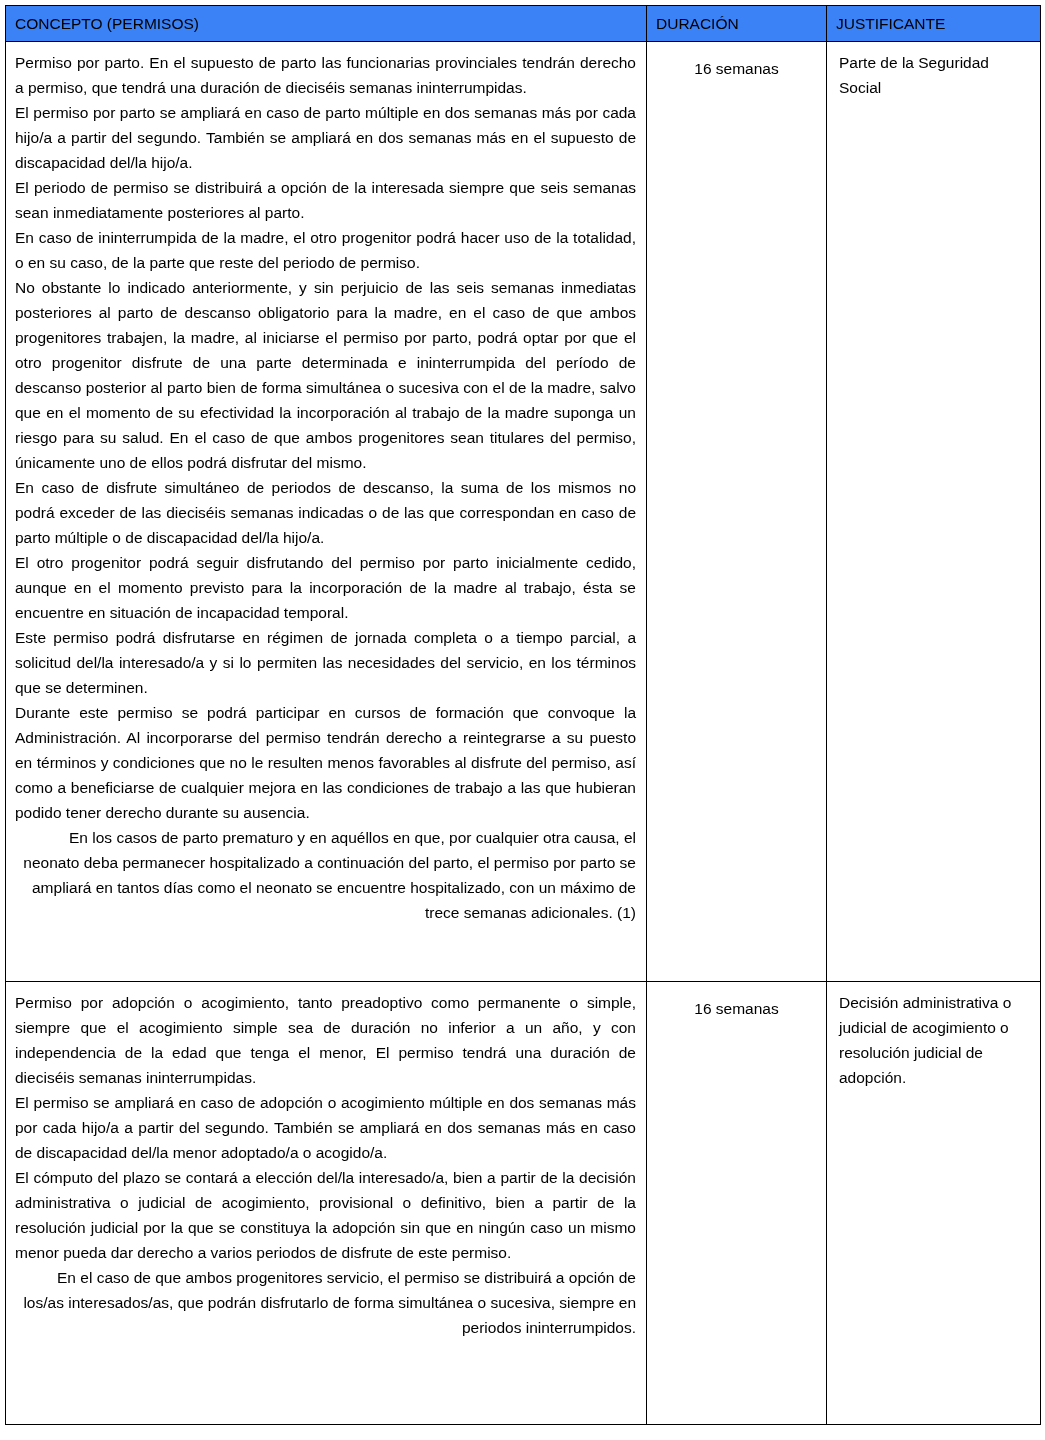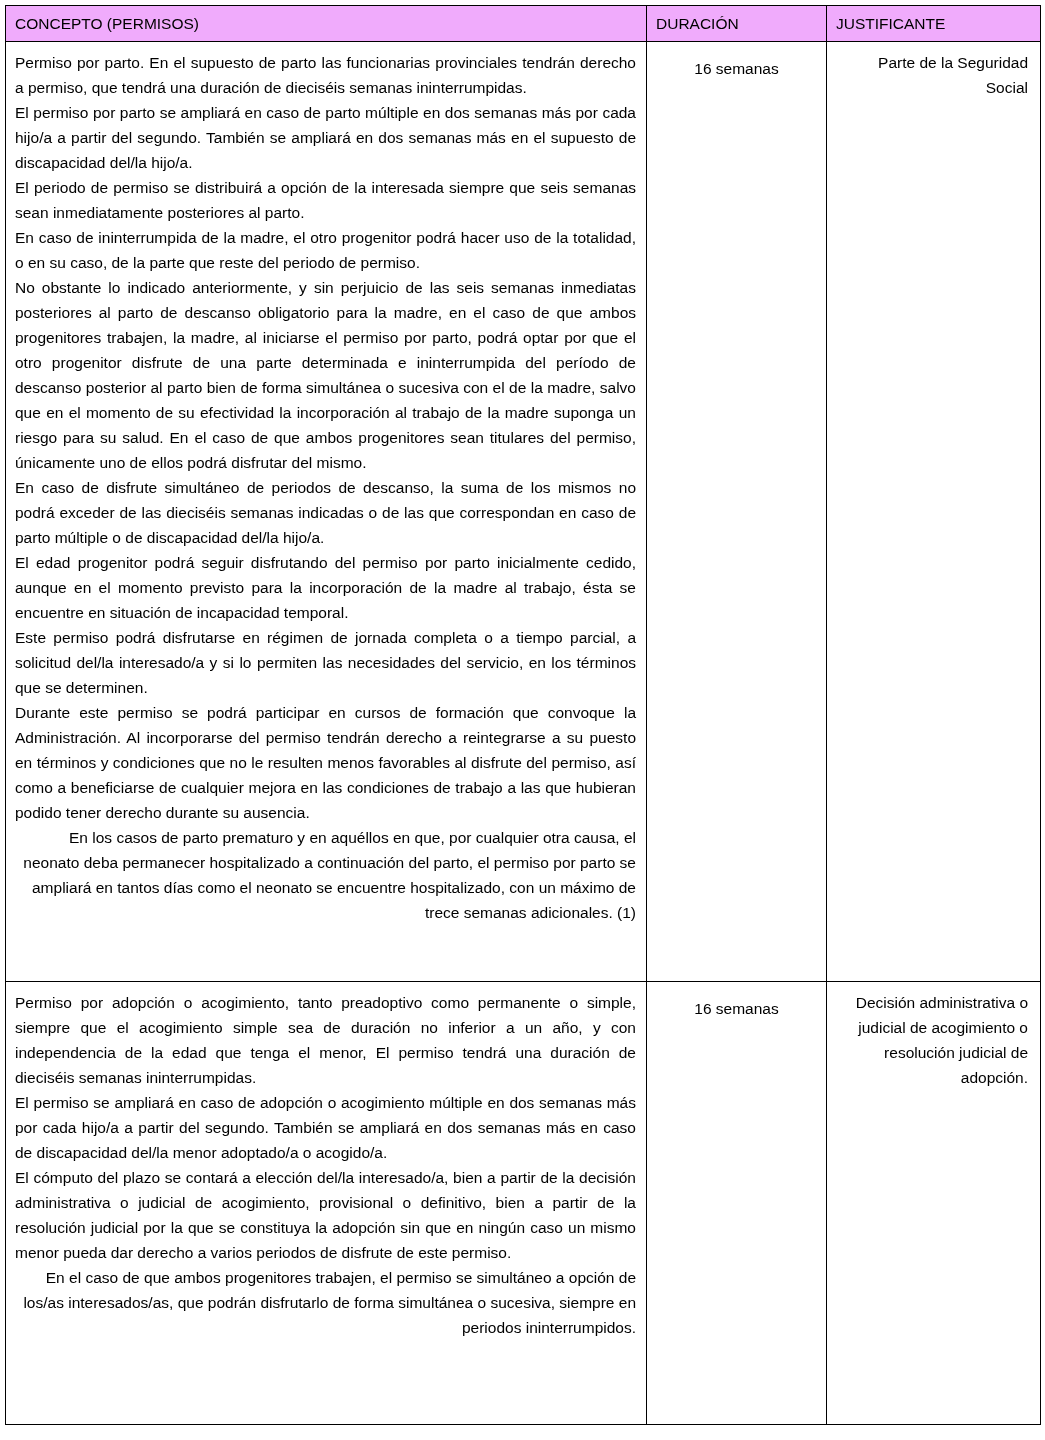--- a/index.html
+++ b/index.html
@@ -28,21 +28,21 @@
     border-collapse: collapse;
     table-layout: fixed;
     border: 1.5px solid #000000;
   }
 
   table.permisos col.c-concepto { width: 641px; }
   table.permisos col.c-duracion { width: 180px; }
   table.permisos col.c-justificante { width: 214px; }
 
   thead th {
-    background: #f0abfc;
+    background: #3b82f6;
     border: 1.5px solid #000000;
     font-weight: normal;
     font-size: 15.5px;
     line-height: 1.25;
     padding: 8px 9px 8px 9px;
     height: 32px;
     box-sizing: border-box;
     vertical-align: middle;
   }
 
@@ -77,21 +77,21 @@
   td.cell-concepto p:last-child {
     text-align: right;
   }
 
   td.cell-duracion {
     text-align: center;
     padding: 14px 6px 10px 6px;
   }
 
   td.cell-justificante {
-    text-align: right;
+    text-align: left;
     padding: 8px 12px 10px 12px;
   }
 
   tr.row-parto td { height: 940px; }
   tr.row-adopcion td { height: 443px; }
 
   
   .nojust-last > p:last-of-type {
     text-align-last: auto;
   }
@@ -119,35 +119,35 @@
     <tbody>
 
       <tr class="row-parto">
         <td class="cell-concepto nojust-last">
             <p>Permiso por parto. En el supuesto de parto las funcionarias provinciales tendrán derecho a  permiso, que tendrá una duración de dieciséis semanas ininterrumpidas.</p>
             <p>El permiso por parto se ampliará en caso de parto múltiple en dos semanas más por cada hijo/a a partir del segundo. También se ampliará en dos semanas más en el supuesto de discapacidad del/la hijo/a.</p>
             <p>El periodo de permiso se distribuirá a opción de la interesada siempre que seis semanas sean inmediatamente posteriores al parto.</p>
             <p>En caso de ininterrumpida de la madre, el otro progenitor podrá hacer uso de la totalidad, o en su caso, de la parte que reste del periodo de permiso.</p>
             <p>No obstante lo indicado anteriormente, y sin perjuicio de las seis semanas inmediatas posteriores al parto de descanso obligatorio para la madre, en el caso de que ambos progenitores trabajen, la madre, al iniciarse el permiso por parto, podrá optar por que el otro progenitor disfrute de una parte determinada e ininterrumpida del período de descanso posterior al parto bien de forma simultánea o sucesiva con el de la madre, salvo que en el momento de su efectividad la incorporación al trabajo de la madre suponga un riesgo para su salud. En el caso de que ambos progenitores sean titulares del permiso, únicamente uno de ellos podrá disfrutar del mismo.</p>
             <p>En caso de disfrute simultáneo de periodos de descanso, la suma de los mismos no podrá exceder de las dieciséis semanas indicadas o de las que correspondan en caso de parto múltiple o de discapacidad del/la hijo/a.</p>
-            <p>El edad progenitor podrá seguir disfrutando del permiso por parto inicialmente cedido, aunque en el momento previsto para la incorporación de la madre al trabajo, ésta se encuentre en situación de incapacidad temporal.</p>
+            <p>El otro progenitor podrá seguir disfrutando del permiso por parto inicialmente cedido, aunque en el momento previsto para la incorporación de la madre al trabajo, ésta se encuentre en situación de incapacidad temporal.</p>
             <p>Este permiso podrá disfrutarse en régimen de jornada completa o a tiempo parcial, a solicitud del/la interesado/a y si lo permiten las necesidades del servicio, en los términos que se determinen.</p>
             <p>Durante este permiso se podrá participar en cursos de formación que convoque la Administración. Al incorporarse del permiso tendrán derecho a reintegrarse a su puesto en términos y condiciones que no le resulten menos favorables al disfrute del permiso, así como a beneficiarse de cualquier mejora en las condiciones de trabajo a las que hubieran podido tener derecho durante su ausencia.</p>
             <p>En los casos de parto prematuro y en aquéllos en que, por cualquier otra causa, el neonato deba permanecer hospitalizado a continuación del parto, el permiso por parto se ampliará en tantos días como el neonato se encuentre hospitalizado, con un  máximo de trece semanas adicionales. (1)</p>
           </td>
         <td class="cell-duracion">16 semanas</td>
         <td class="cell-justificante">Parte de la Seguridad Social</td>
       </tr>
 
       <tr class="row-adopcion">
         <td class="cell-concepto nojust-last">
             <p>Permiso por adopción o acogimiento, tanto preadoptivo como permanente o simple, siempre que el acogimiento simple sea de duración no inferior a un año, y con independencia de la edad que tenga el menor, El permiso tendrá una duración de dieciséis semanas ininterrumpidas.</p>
             <p>El permiso se ampliará en caso de adopción o acogimiento múltiple en dos semanas más por cada hijo/a a partir del segundo. También se ampliará en dos semanas más en caso de discapacidad del/la menor adoptado/a o acogido/a.</p>
             <p>El cómputo del plazo se contará a elección del/la interesado/a, bien a partir de la decisión administrativa o judicial de acogimiento, provisional o definitivo, bien a partir de la resolución judicial por la que se constituya la adopción sin que en ningún caso un mismo menor pueda dar derecho a varios periodos de disfrute de este permiso.</p>
-            <p>En el caso de que ambos progenitores trabajen, el permiso se simultáneo a opción de los/as interesados/as, que podrán disfrutarlo de forma simultánea o sucesiva, siempre en periodos ininterrumpidos.</p>
+            <p>En el caso de que ambos progenitores servicio, el permiso se distribuirá a opción de los/as interesados/as, que podrán disfrutarlo de forma simultánea o sucesiva, siempre en periodos ininterrumpidos.</p>
           </td>
         <td class="cell-duracion">16 semanas</td>
         <td class="cell-justificante">Decisión administrativa o judicial de acogimiento o resolución judicial de adopción.</td>
       </tr>
 
     </tbody>
   </table>
 
 </div>
 

